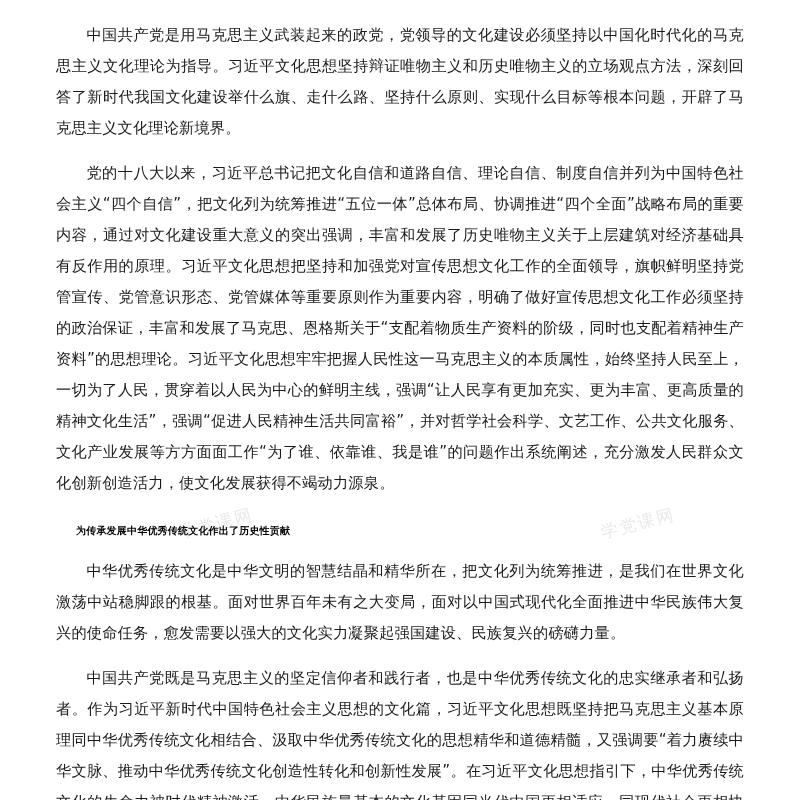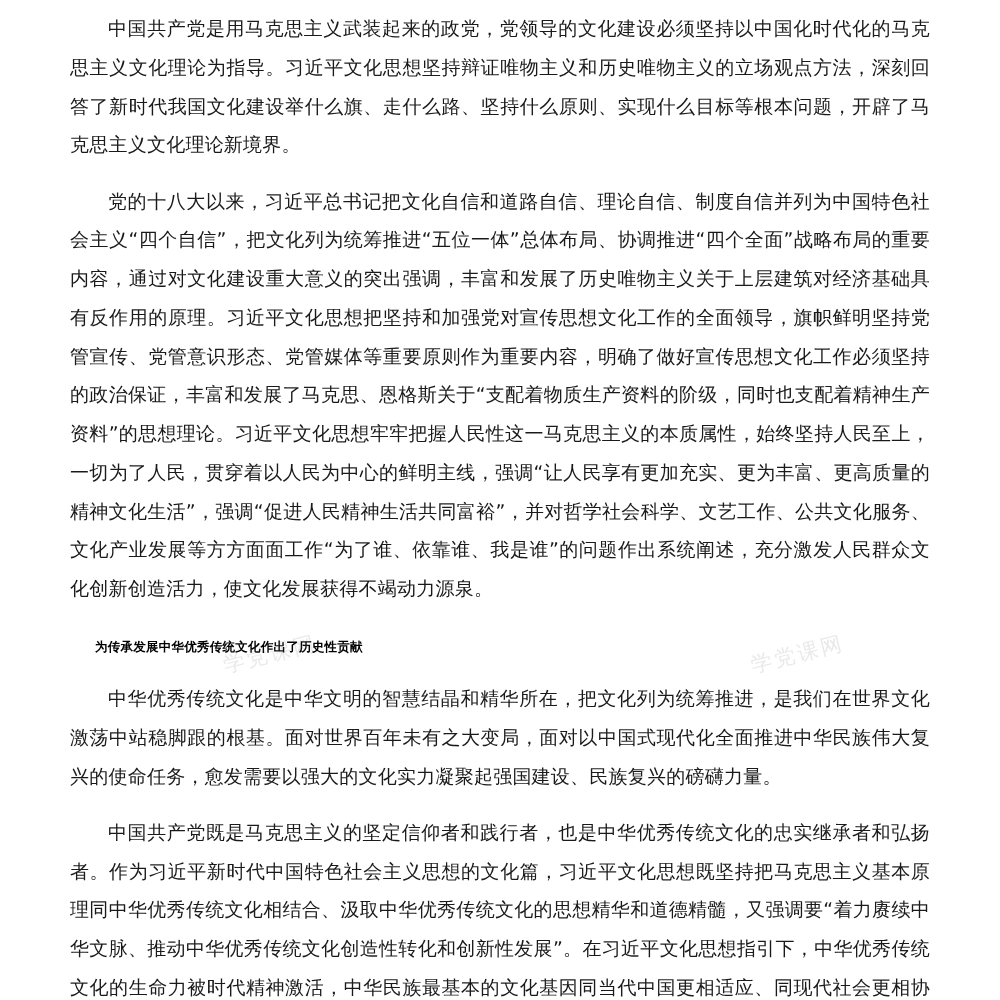--- a/index.html
+++ b/index.html
@@ -12,21 +12,21 @@
     background: #ffffff;
     font-family: "DejaVu Sans", sans-serif;
     overflow: hidden;
     position: relative;
   }
   .page {
     position: relative;
     width: 800px;
     height: 800px;
     box-sizing: border-box;
-    padding: 8px 56px 0 56px;
+    padding: 20px 56px 0 56px;
     overflow: hidden;
     border-radius: 10px;
   }
   .para {
     font-size: 15.2px;
     line-height: 31px;
     color: #1a1a1a;
     text-align: justify;
     text-justify: inter-ideograph;
     margin: 0 0 14px 0;

